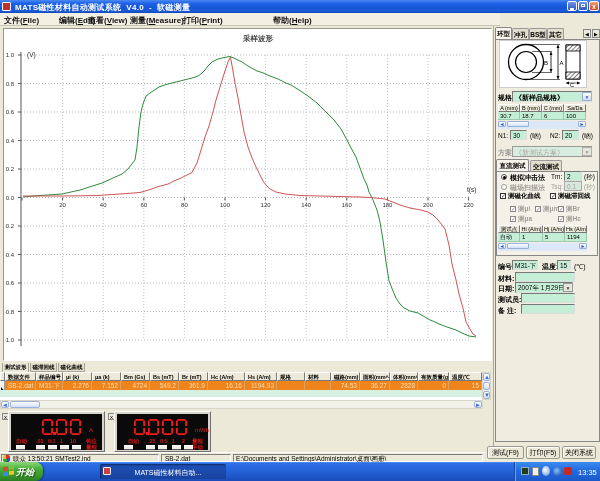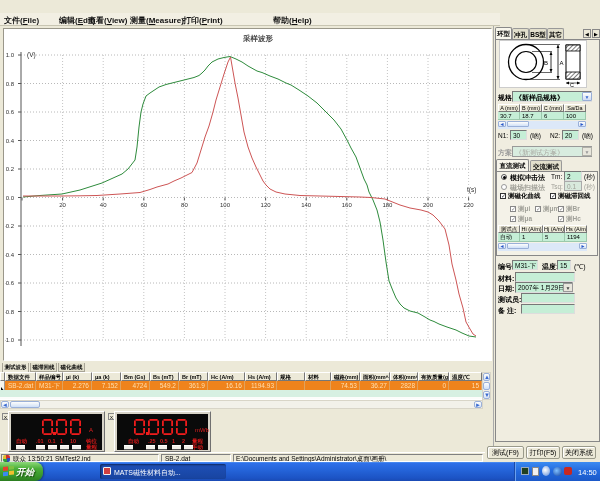--- a/index.html
+++ b/index.html
@@ -4,20 +4,31 @@
 *{margin:0;padding:0;box-sizing:border-box;}
 body{font-family:"Liberation Sans",sans-serif;}
 #root{position:relative;width:600px;height:481px;overflow:hidden;background:#ece9d8;font-family:"Liberation Sans",sans-serif;}
 .abs{position:absolute;}
 .f7{font-size:7px;line-height:8px;}
 .f8{font-size:8px;line-height:9px;}
 .sunk{border:1px solid;border-color:#808080 #fff #fff #808080;}
 .btn3{background:#ece9d8;border:1px solid #9a9a8a;border-radius:2px;box-shadow:inset 1px 1px 0 #fff;}
 </style></head><body>
 <div id="root">
+    <div class="abs" style="left:0;top:0;width:600px;height:13px;background:linear-gradient(180deg,#4a8af4 0%,#2063e6 25%,#1556d8 60%,#1c5cd8 85%,#0f46b8 100%);">
+<div class="abs" style="left:2px;top:2px;width:9px;height:9px;background:#c03030;border:1px solid #fff;border-radius:1px;"></div>
+<div class="abs" style="left:15px;top:2px;color:#fff;font-weight:bold;font-size:8px;letter-spacing:0.3px;">MATS磁性材料自动测试系统&nbsp;&nbsp;V4.0&nbsp;&nbsp;-&nbsp;&nbsp;软磁测量</div>
+<div class="abs" style="left:567px;top:1px;width:10px;height:10px;background:linear-gradient(180deg,#6f97e8,#2c56c0);border:1px solid #fff;border-radius:2px;">
+        <div class="abs" style="left:2px;top:6px;width:4px;height:1.5px;background:#fff;"></div>
+      </div>
+<div class="abs" style="left:578px;top:1px;width:10px;height:10px;background:linear-gradient(180deg,#6f97e8,#2c56c0);border:1px solid #fff;border-radius:2px;">
+        <div class="abs" style="left:2px;top:2px;width:4px;height:3px;border:1px solid #fff;"></div>
+      </div>
+<div class="abs" style="left:589px;top:1px;width:10px;height:10px;background:linear-gradient(180deg,#f0a080,#cc4418);border:1px solid #fff;border-radius:2px;color:#fff;font-size:7px;font-weight:bold;text-align:center;line-height:9px;">x</div>
+</div>
     <div class="abs" style="left:0;top:13px;width:500px;height:13px;background:#f2efe3;border-bottom:1px solid #c8c5b2;">
       <div class="abs f8" style="left:4px;top:3px;color:#111;font-weight:bold;">文件(<u>F</u>ile)</div>
       <div class="abs f8" style="left:46px;top:3px;color:#111;font-weight:bold;padding-left:13px;">编辑(<u>E</u>dit)</div>
       <div class="abs f8" style="left:88px;top:3px;color:#111;font-weight:bold;">查看(<u>V</u>iew)</div>
       <div class="abs f8" style="left:130px;top:3px;color:#111;font-weight:bold;">测量(<u>M</u>easure)</div>
       <div class="abs f8" style="left:183px;top:3px;color:#111;font-weight:bold;">打印(<u>P</u>rint)</div>
       <div class="abs f8" style="left:226px;top:3px;color:#111;font-weight:bold;margin-left:47px;">帮助(<u>H</u>elp)</div>
     </div>
     <div class="abs" style="left:3px;top:28px;width:489px;height:333px;background:#fff;border:1px solid;border-color:#9a978a #fff #fff #9a978a;"></div>
     <svg class="abs" style="left:5px;top:28px;" width="487" height="332" viewBox="0 0 487 332">
@@ -242,21 +253,21 @@
 <div class="abs" style="left:3px;top:2px;width:7px;height:7px;background:conic-gradient(#d03030 0 25%,#3050c0 0 50%,#30a040 0 75%,#e0c030 0);border-radius:2px;"></div>
 <div class="abs" style="left:13px;top:2px;color:#000;font-size:6.5px;line-height:7px;">联众 13:50:21 SMTest2.ind</div>
 <div class="abs" style="left:165px;top:2px;color:#000;font-size:6.5px;line-height:7px;">SB-2.dat</div>
 <div class="abs" style="left:236px;top:2px;color:#000;font-size:6.5px;line-height:7px;white-space:nowrap;">E:\Documents and Settings\Administrator\桌面\画册\</div>
 </div>
     <div class="abs" style="left:485px;top:444px;width:115px;height:18px;background:#ece9d8;">
 <div class="abs btn3 f7" style="left:2px;top:2px;width:37px;height:13px;text-align:center;line-height:12px;">测试(F9)</div>
 <div class="abs btn3 f7" style="left:41px;top:2px;width:34px;height:13px;text-align:center;line-height:12px;">打印(F5)</div>
 <div class="abs btn3 f7" style="left:77px;top:2px;width:34px;height:13px;text-align:center;line-height:12px;overflow:hidden;">关闭系统</div>
 </div>
-    <div class="abs" style="left:0;top:462px;width:600px;height:19px;background:linear-gradient(180deg,#5093f5 0%,#2e6fe8 8%,#2463d8 45%,#1c53c4 85%,#1a4ab4 100%);">
+    <div class="abs" style="left:0;top:462px;width:600px;height:19px;background:linear-gradient(180deg,#5093f5 0%,#2e6fe8 8%,#2463d8 45%,#1c53c4 85%,#1a4ab4 100%);text-align:center;">
 <div class="abs" style="left:0;top:0;width:43px;height:19px;background:linear-gradient(180deg,#8ed97a 0%,#4aaf38 35%,#37952a 75%,#2b7d20 100%);border-radius:0 8px 8px 0;box-shadow:1px 0 2px rgba(0,0,0,.4);">
 <svg class="abs" style="left:3px;top:4px;" width="11" height="11" viewBox="0 0 11 11">
           <g>
             <rect x="0" y="1" width="5" height="4" fill="#e8412c" transform="skewY(-6)"></rect>
             <rect x="6" y="0.4" width="5" height="4" fill="#7dc241" transform="skewY(-6)"></rect>
             <rect x="0" y="6.2" width="5" height="4" fill="#3a8af0" transform="skewY(-6)"></rect>
             <rect x="6" y="5.6" width="5" height="4" fill="#f0c030" transform="skewY(-6)"></rect>
           </g>
         </svg>
 <div class="abs" style="left:16px;top:4px;color:#fff;font-weight:bold;font-style:italic;font-size:9px;text-shadow:1px 1px 1px #1a4a10;">开始</div>
@@ -264,21 +275,21 @@
 <div class="abs" style="left:100px;top:2px;width:126px;height:15px;background:linear-gradient(180deg,#1e50b8,#1844a0);border-radius:2px;box-shadow:inset 1px 1px 2px rgba(0,0,0,.5);">
 <div class="abs" style="left:3px;top:3px;width:8px;height:8px;background:#d04040;border:1px solid #f0f0f0;border-radius:1px;"></div>
 <div class="abs" style="left:14px;top:4px;color:#fff;font-size:7px;white-space:nowrap;overflow:hidden;width:108px;">MATS磁性材料自动...</div>
 </div>
 <div class="abs" style="left:515px;top:0;width:85px;height:19px;background:linear-gradient(180deg,#3b8bf2 0%,#2268dd 50%,#1c59c8 100%);border-left:1px solid #6aa0f0;box-shadow:-1px 0 0 #1a4aa8;">
 <div class="abs" style="left:5px;top:5px;width:8px;height:8px;background:#204020;border:1px solid #9ab;"></div>
 <div class="abs" style="left:16px;top:5px;width:7px;height:9px;background:#f0f0f0;border:1px solid #888;"></div>
 <div class="abs" style="left:26px;top:4px;width:8px;height:10px;background:radial-gradient(circle at 40% 40%,#fff,#5a88d8);border-radius:50%;"></div>
 <div class="abs" style="left:37px;top:5px;width:9px;height:9px;background:radial-gradient(circle at 40% 40%,#80c0ff,#1040a0);border-radius:50%;"></div>
 <div class="abs" style="left:48px;top:5px;width:8px;height:8px;background:#c82820;border-radius:2px;"></div>
-<div class="abs" style="left:62px;top:6px;color:#fff;font-size:7.5px;">14:50</div>
+<div class="abs" style="left:62px;top:6px;color:#fff;font-size:7.5px;">13:35</div>
 </div>
 </div>
     <div class="abs" style="left:493px;top:26px;width:107px;height:420px;background:#ece9d8;border-left:1px solid #aaa;">
       <div class="abs" style="left:1px;top:1px;width:17px;height:12px;background:#f8f6ec;border:1px solid #888;border-bottom:none;border-radius:2px 2px 0 0;font-size:6.5px;font-weight:bold;text-align:center;line-height:12px;z-index:3;">环型</div>
       <div class="abs" style="left:18px;top:2px;width:17px;height:11px;background:#e2dfcc;border:1px solid #999;border-bottom:none;border-radius:2px 2px 0 0;font-size:6.5px;font-weight:bold;text-align:center;line-height:11px;">冲孔</div>
       <div class="abs" style="left:35px;top:2px;width:18px;height:11px;background:#e2dfcc;border:1px solid #999;border-bottom:none;border-radius:2px 2px 0 0;font-size:6.5px;font-weight:bold;text-align:center;line-height:11px;">BS型</div>
       <div class="abs" style="left:53px;top:2px;width:17px;height:11px;background:#e2dfcc;border:1px solid #999;border-bottom:none;border-radius:2px 2px 0 0;font-size:6.5px;font-weight:bold;text-align:center;line-height:11px;">其它</div>
       <div class="abs" style="left:89px;top:3px;width:8px;height:9px;background:#ece9d8;border:1px solid #888;font-size:5px;line-height:8px;text-align:center;">◀</div>
       <div class="abs" style="left:98px;top:3px;width:8px;height:9px;background:#ece9d8;border:1px solid #888;font-size:5px;line-height:8px;text-align:center;">▶</div>
       <div class="abs" style="left:1px;top:13px;width:105px;height:403px;background:#f0ede0;border:1px solid #888;"></div>

